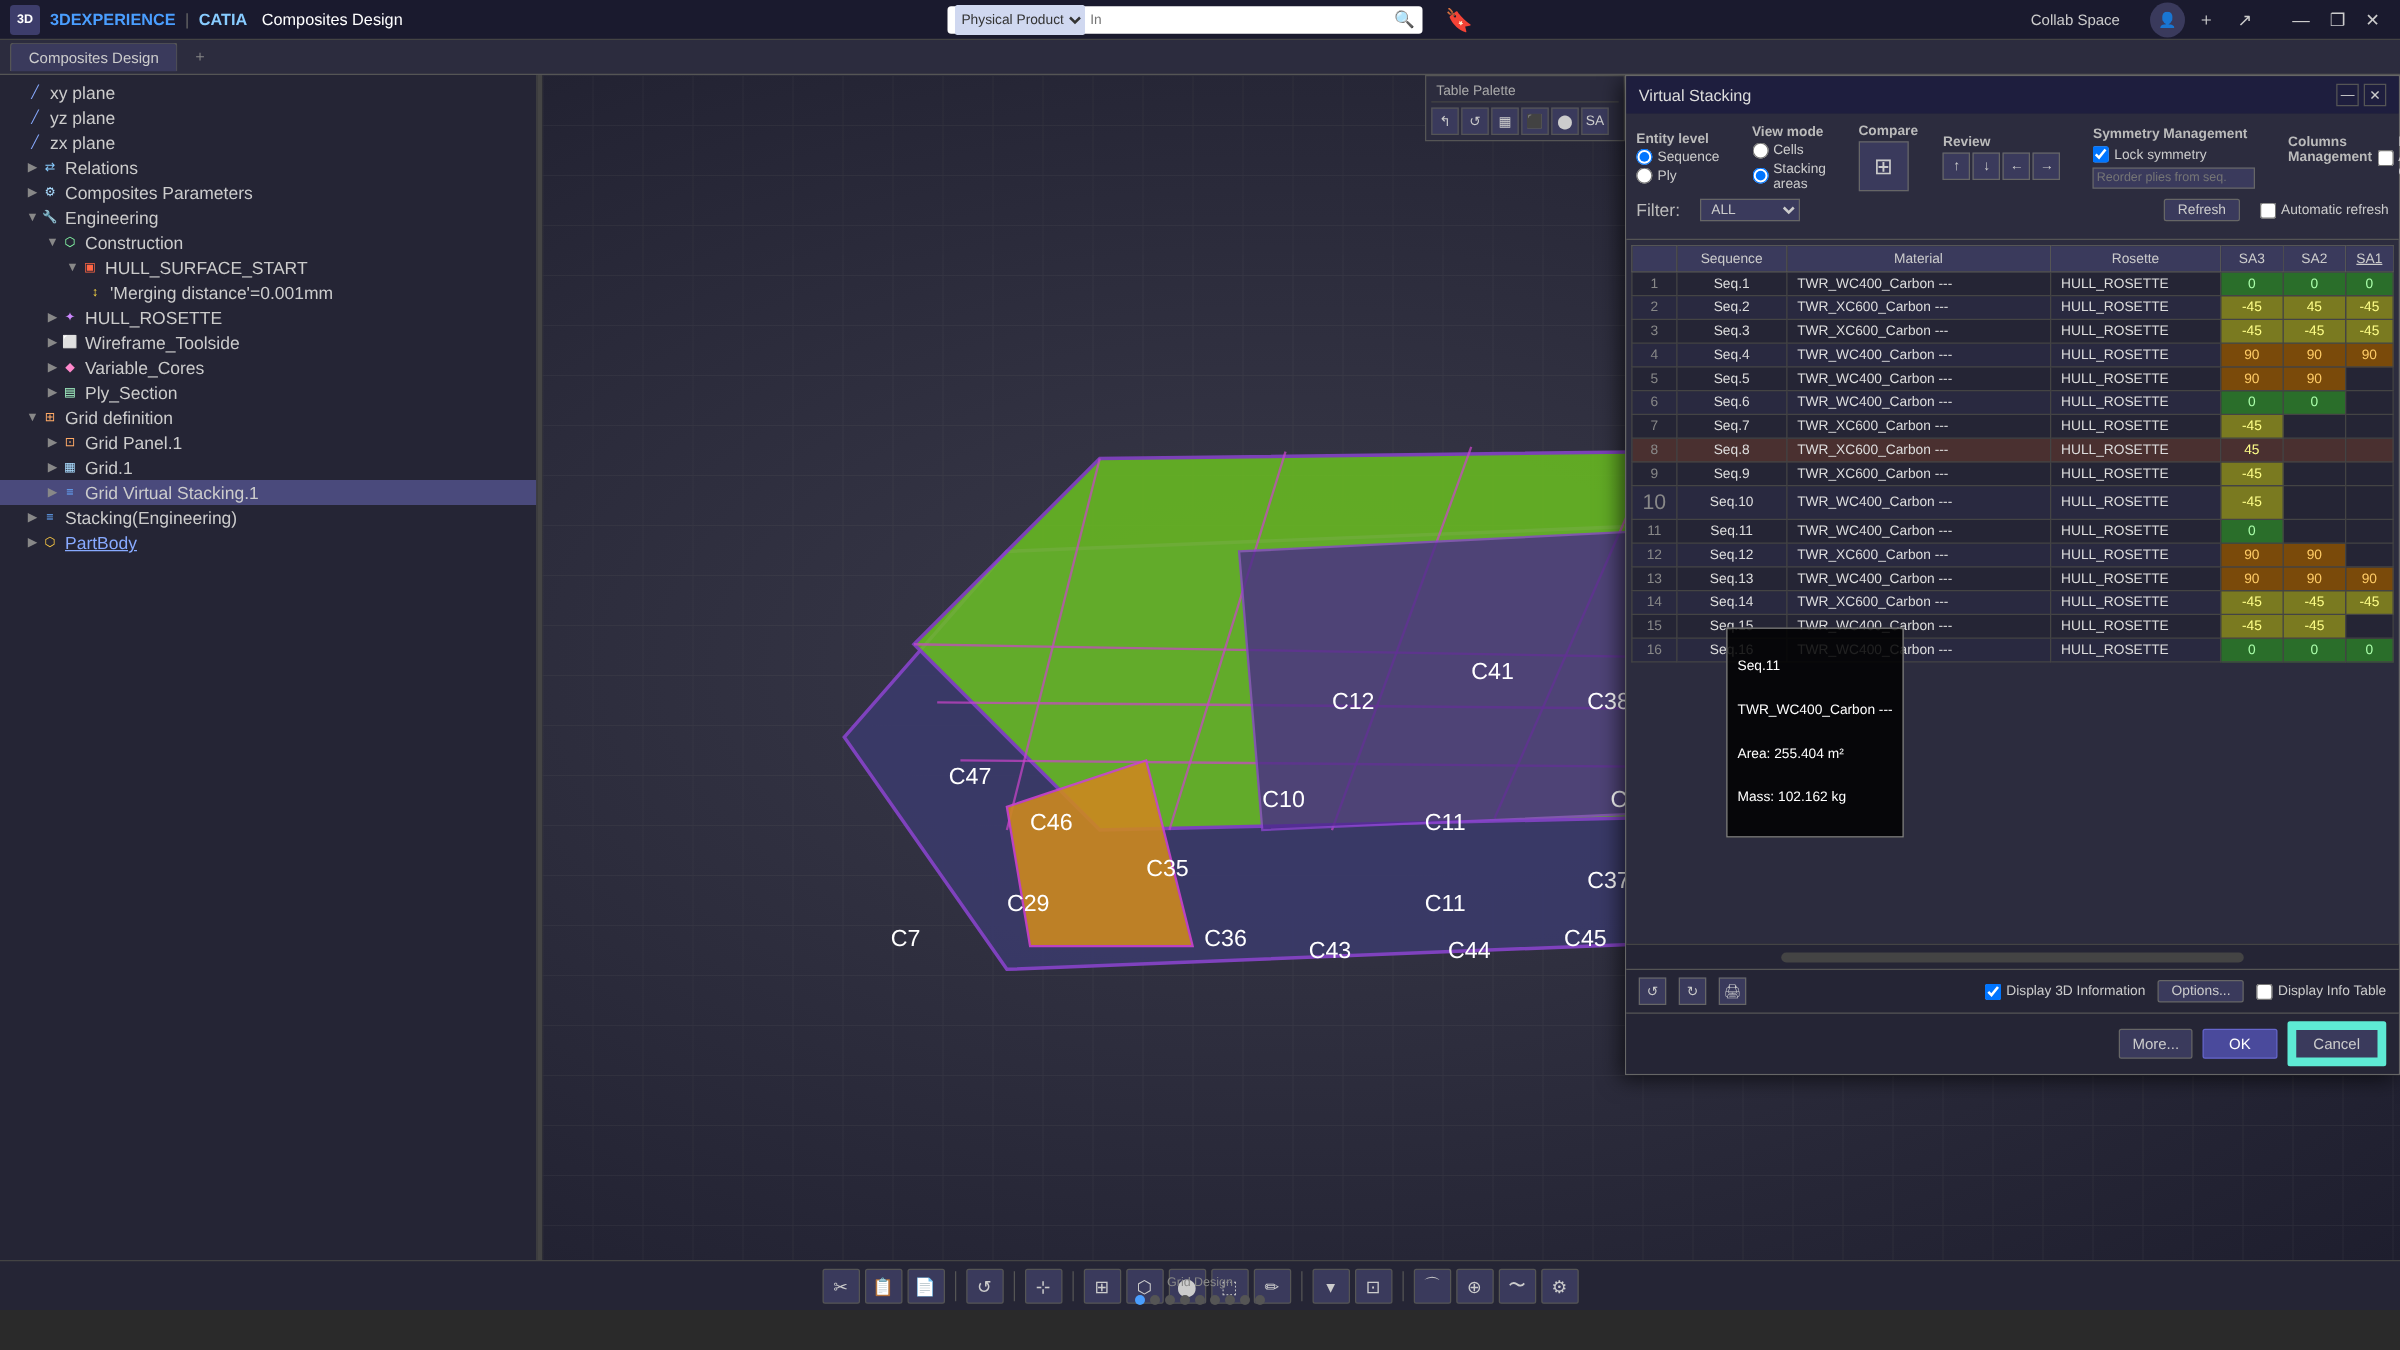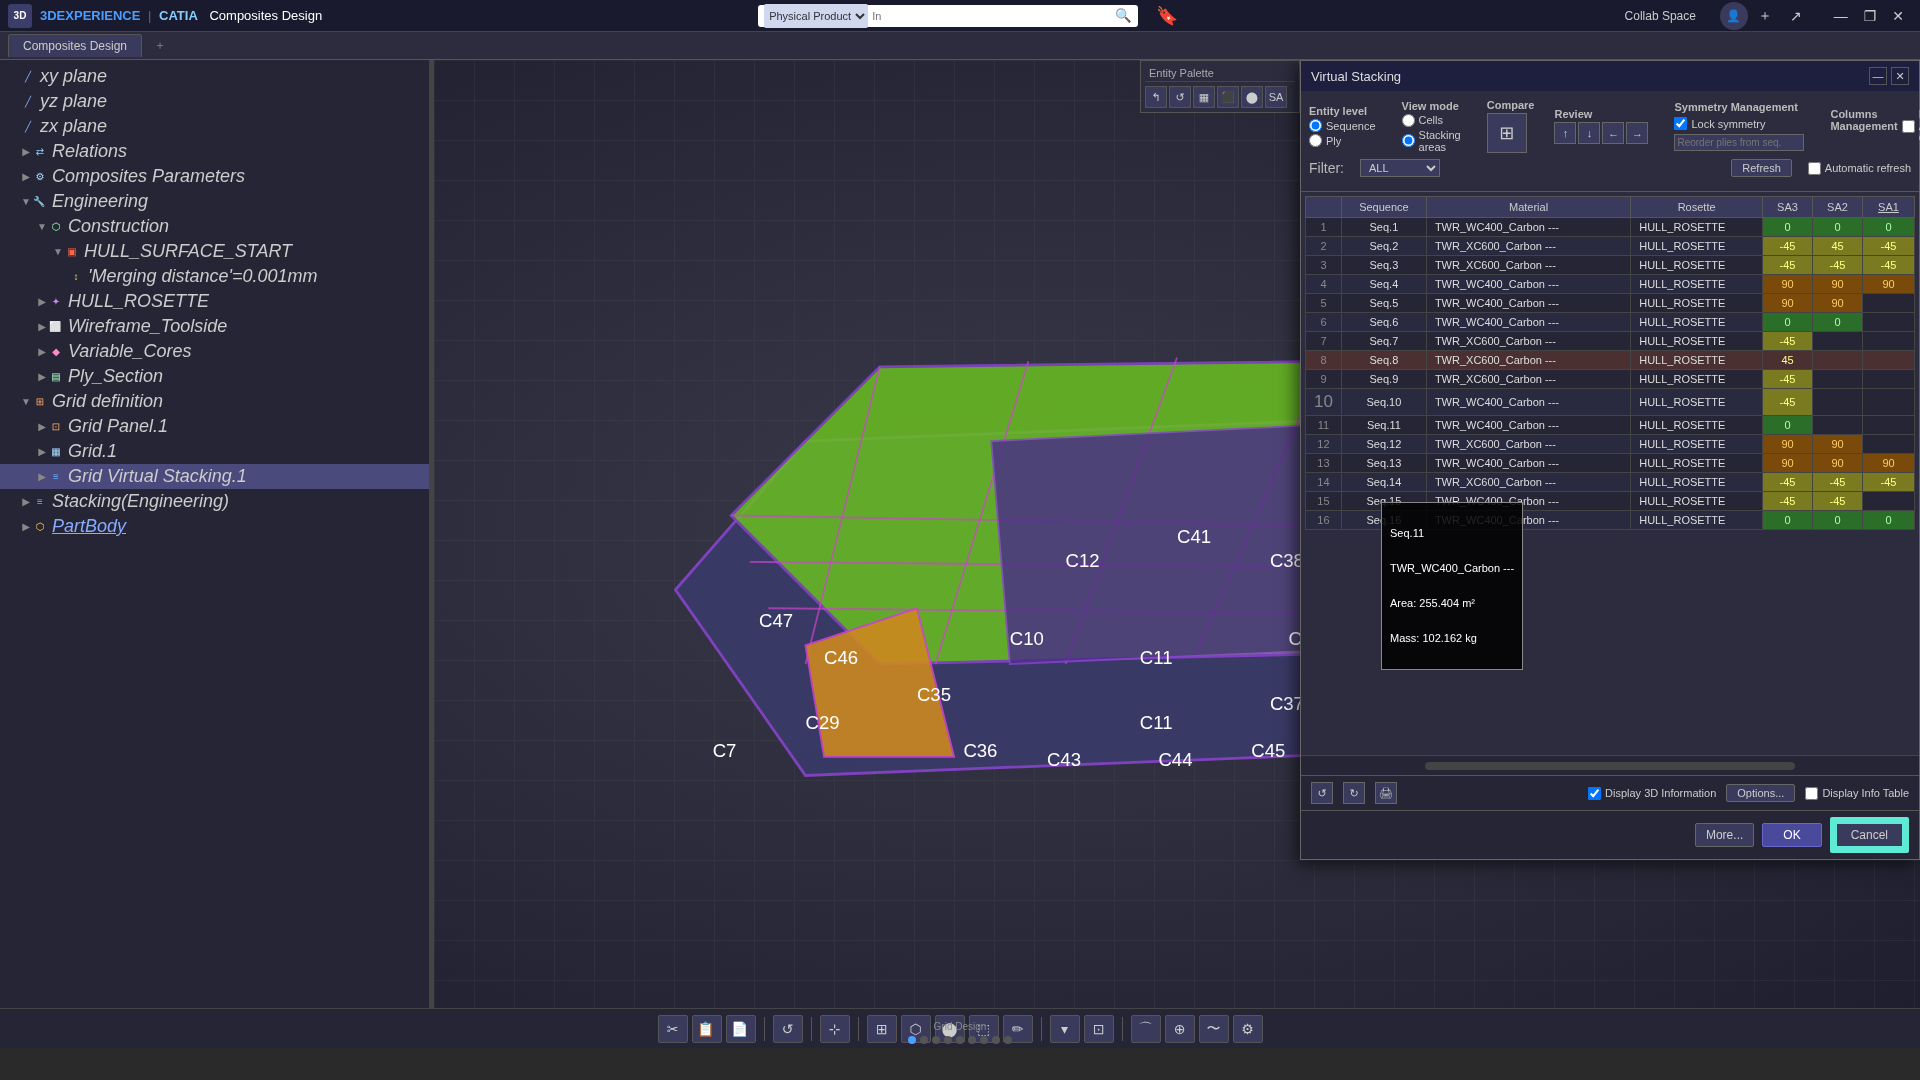--- a/index.html
+++ b/index.html
@@ -27,21 +27,21 @@
 
     
     #main { display: flex; height: calc(1080px - 60px - 32px - 40px); }
 
     
     #sidebar { width: 430px; background: #252535; border-right: 1px solid #444; overflow-y: auto; overflow-x: hidden; padding: 4px 0; }
     .tree-item { display: flex; align-items: center; padding: 2px 4px; cursor: pointer; white-space: nowrap; font-size: 12px; color: #ccc; }
     .tree-item.selected { background: #4a4a7c; }
     .tree-indent { display: inline-block; width: 16px; flex-shrink: 0; }
     .tree-icon { width: 16px; height: 16px; flex-shrink: 0; margin-right: 4px; display: inline-flex; align-items: center; justify-content: center; font-size: 10px; }
-    .tree-label { font-size: 18px; font-style: italic; }
+    .tree-label { font-size: 14px; }
     .expand-btn { width: 12px; height: 12px; display: inline-flex; align-items: center; justify-content: center; color: #888; font-size: 10px; cursor: pointer; flex-shrink: 0; }
 
     
     #viewport { flex: 1; background: radial-gradient(ellipse at 40% 50%, #3a3a4a 0%, #1e1e2e 100%); position: relative; overflow: hidden; }
     .viewport-grid { position: absolute; inset: 0; opacity: 0.15; background-image: linear-gradient(#666 1px, transparent 1px), linear-gradient(90deg, #666 1px, transparent 1px); background-size: 40px 40px; }
 
     
     #stacking-dialog { position: absolute; right: 0; top: 0; width: 620px; height: 800px; background: #2c2c3e; border: 1px solid #666; box-shadow: -4px 4px 16px rgba(0,0,0,0.6); display: flex; flex-direction: column; }
     .dialog-titlebar { background: #1e1e3e; color: #ddd; padding: 6px 10px; font-size: 13px; display: flex; align-items: center; justify-content: space-between; }
     .dialog-titlebar .dialog-title { font-size: 13px; color: #ddd; }
@@ -342,21 +342,21 @@
       <text x="285" y="370" fill="#fff" font-size="10">C36</text>
       <text x="330" y="375" fill="#fff" font-size="10">C43</text>
       <text x="390" y="375" fill="#fff" font-size="10">C44</text>
       <text x="440" y="370" fill="#fff" font-size="10">C45</text>
       <text x="490" y="365" fill="#fff" font-size="10">C32</text>
       <text x="175" y="300" fill="#fff" font-size="10">C47</text>
       <text x="210" y="320" fill="#fff" font-size="10">C46</text>
     </svg>
 
     <div id="tools-palette">
-      <div class="tools-palette-title">Entity Palette</div>
+      <div class="tools-palette-title">Table Palette</div>
       <div class="tools-palette-row">
         <button class="tp-btn">↰</button>
         <button class="tp-btn">↺</button>
         <button class="tp-btn">▦</button>
         <button class="tp-btn">⬛</button>
         <button class="tp-btn">⬤</button>
         <button class="tp-btn">SA</button>
       </div>
     </div>
 
@@ -455,21 +455,21 @@
 
         <table class="vstacking-table">
           <thead>
             <tr>
               <th style="width:30px;"></th>
               <th>Sequence</th>
               <th style="min-width:160px;">Material</th>
               <th style="min-width:100px;">Rosette</th>
               <th style="width:50px;">SA3</th>
               <th style="width:50px;">SA2</th>
-              <th style="width:52px;text-decoration:underline;">SA1</th>
+              <th style="width:38px;text-decoration:underline;">SA1</th>
             </tr>
           </thead>
           <tbody id="stacking-tbody">
           <tr>
     <td style="color:#888;font-size:11px;">1</td>
     <td class="seq-col">Seq.1</td>
     <td class="mat-col">TWR_WC400_Carbon ---</td>
     <td class="ros-col">HULL_ROSETTE</td>
     <td style="background:#2a6e2a;color:#aaffaa;">0</td>
     <td style="background:#2a6e2a;color:#aaffaa;">0</td>

